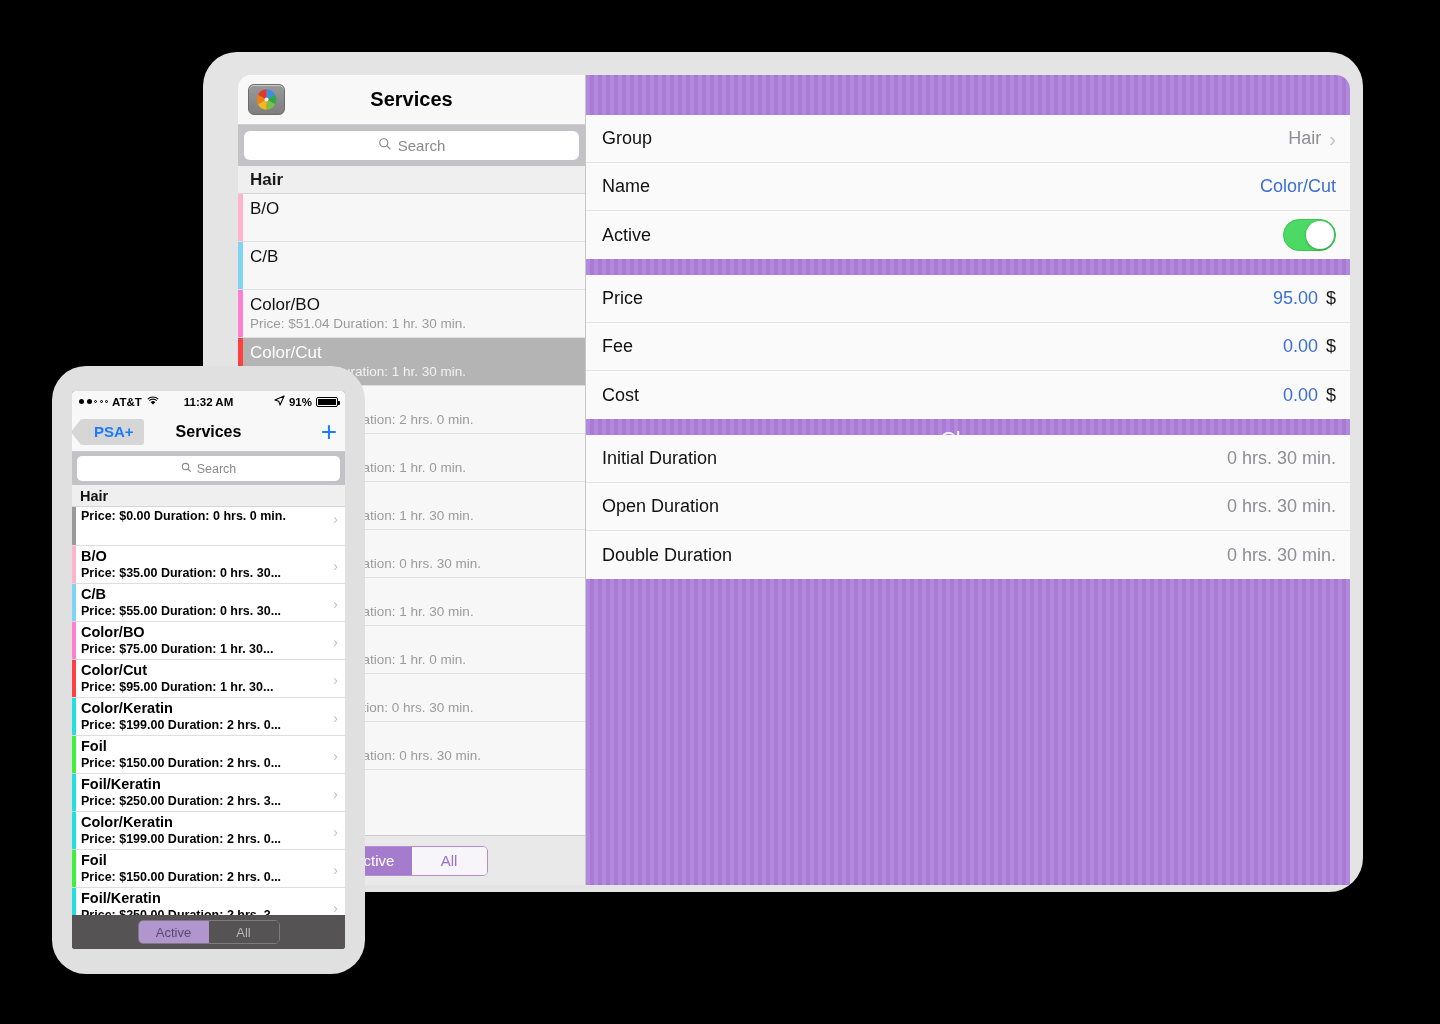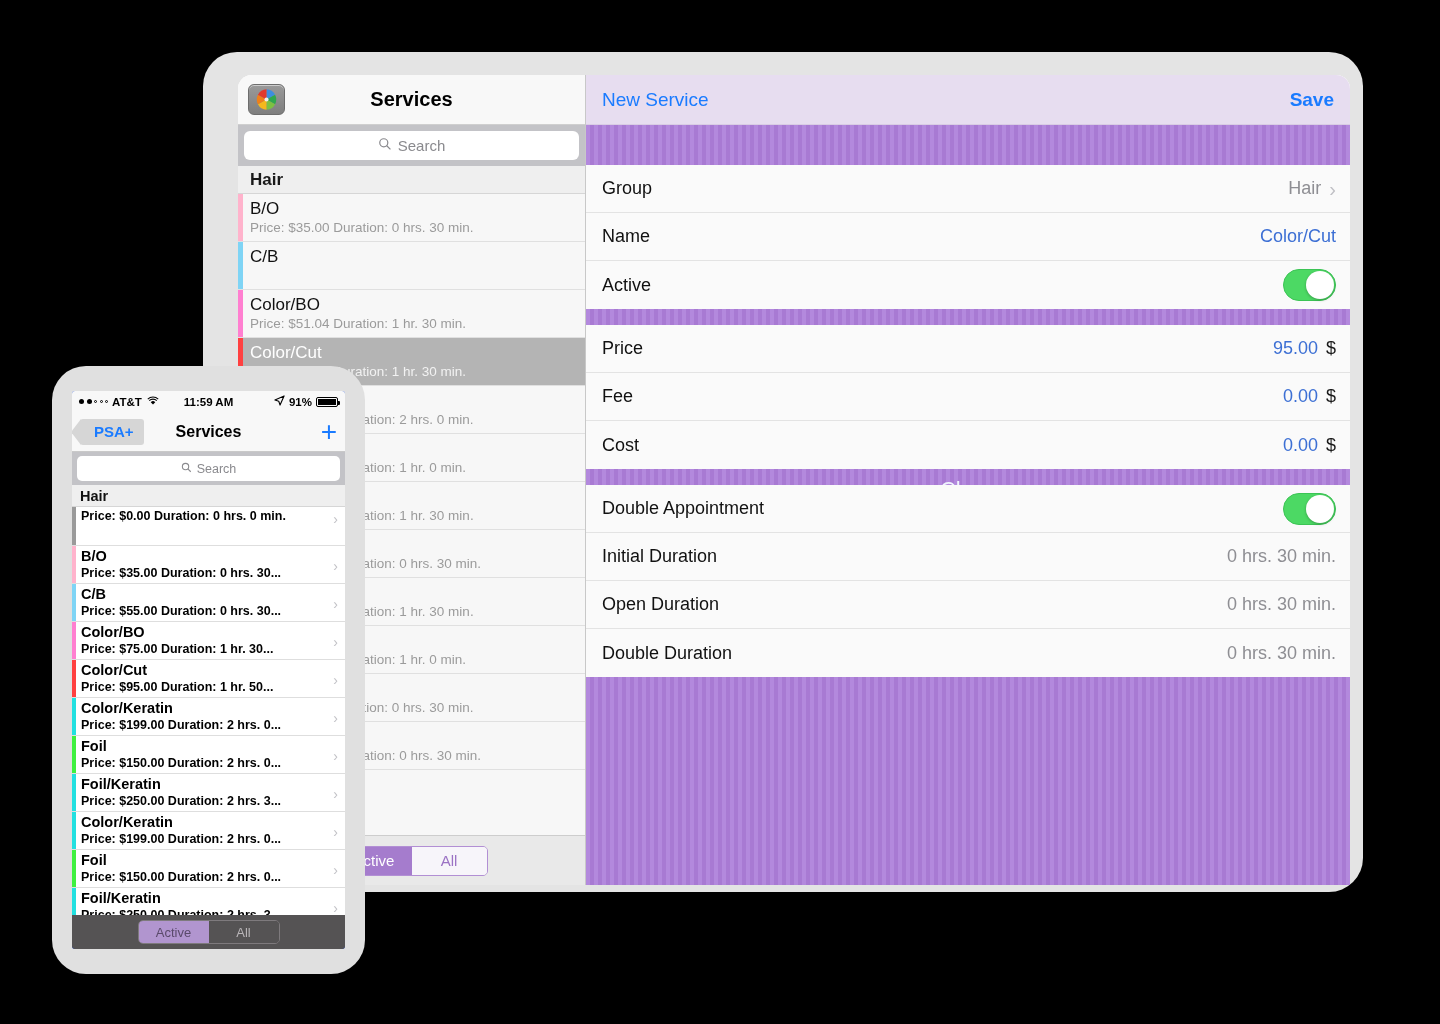--- a/index.html
+++ b/index.html
@@ -307,21 +307,20 @@
           <span>Search</span>
         </div>
       </div>
 
       <div class="section-hdr">Hair</div>
 
       <div class="ipad-list" id="ipad-list">
           <div class="ipad-row">
             <div class="stripe" style="background: rgb(255, 179, 204);"></div>
             <div class="rname">B/O</div>
-            <div class="rsub">Price: $35.00  Duration: 0 hrs. 30 min.</div>
           </div>
           <div class="ipad-row">
             <div class="stripe" style="background: rgb(127, 212, 245);"></div>
             <div class="rname">C/B</div>
           </div>
           <div class="ipad-row">
             <div class="stripe" style="background: rgb(255, 127, 208);"></div>
             <div class="rname">Color/BO</div>
             <div class="rsub">Price: $51.04  Duration: 1 hr. 30 min.</div>
           </div>
@@ -374,24 +373,20 @@
 
       <div class="ipad-toolbar">
         <div class="seg" id="ipad-seg">
             <div class="on">Active</div>
             <div>All</div>
           </div>
       </div>
     </div>
 
     <div id="ipad-detail">
-      <div class="detail-nav">
-        <div class="lbtn">New Service</div>
-        <div class="rbtn">Save</div>
-      </div>
 
       <div class="band b1"></div>
       <div id="grp0">
           <div class="frow">
             <div class="flabel">Group</div>
             <div class="fval">
               <span>Hair</span>
               <span class="chev">›</span>
             </div>
           </div>
@@ -428,26 +423,20 @@
           <div class="frow">
             <div class="flabel">Cost</div>
             <div class="fval money">
               <span>0.00</span>
               <span class="money-unit">$</span>
             </div>
           </div>
         </div>
       <div class="band b3"></div>
       <div id="grp2">
-          <div class="frow">
-            <div class="flabel">Double Appointment</div>
-            <div class="toggle on">
-              <div class="knob"></div>
-            </div>
-          </div>
           <div class="frow">
             <div class="flabel">Initial Duration</div>
             <div class="fval">0 hrs. 30 min.</div>
           </div>
           <div class="frow">
             <div class="flabel">Open Duration</div>
             <div class="fval">0 hrs. 30 min.</div>
           </div>
           <div class="frow">
             <div class="flabel">Double Duration</div>
@@ -472,21 +461,21 @@
           <i class="o"></i>
       </span>
       <span>AT&amp;T</span>
       <span class="sicon" style="margin-left:5px">
         <svg width="12" height="10" viewBox="0 0 14 11">
             <path d="M7 9.6 L4.4 6.9a3.7 3.7 0 0 1 5.2 0Z" fill="#000"></path>
             <path d="M2.6 5.1a6.3 6.3 0 0 1 8.8 0" fill="none" stroke="#000" stroke-width="1.2"></path>
             <path d="M.9 3.2a8.8 8.8 0 0 1 12.2 0" fill="none" stroke="#000" stroke-width="1.2"></path>
           </svg>
       </span>
-      <span class="ph-time">11:59 AM</span>
+      <span class="ph-time">11:32 AM</span>
       <span class="ph-right">
         <span class="sicon">
           <svg width="11" height="11" viewBox="0 0 12 12">
               <path d="M11 1 1 5.4l4.2 1.4L6.6 11Z" fill="none" stroke="#000" stroke-width="1.2" stroke-linejoin="round"></path>
             </svg>
         </span>
         <span>91%</span>
         <span class="batt">
             <i></i>
           </span>
@@ -535,21 +524,21 @@
         </div>
         <div class="ph-row">
           <div class="stripe" style="background: rgb(255, 127, 208);"></div>
           <div class="n">Color/BO</div>
           <div class="s">Price: $75.00  Duration: 1 hr. 30...</div>
           <div class="c">›</div>
         </div>
         <div class="ph-row">
           <div class="stripe" style="background: rgb(255, 64, 64);"></div>
           <div class="n">Color/Cut</div>
-          <div class="s">Price: $95.00  Duration: 1 hr. 50...</div>
+          <div class="s">Price: $95.00  Duration: 1 hr. 30...</div>
           <div class="c">›</div>
         </div>
         <div class="ph-row">
           <div class="stripe" style="background: rgb(34, 224, 224);"></div>
           <div class="n">Color/Keratin</div>
           <div class="s">Price: $199.00  Duration: 2 hrs. 0...</div>
           <div class="c">›</div>
         </div>
         <div class="ph-row">
           <div class="stripe" style="background: rgb(63, 240, 63);"></div>

